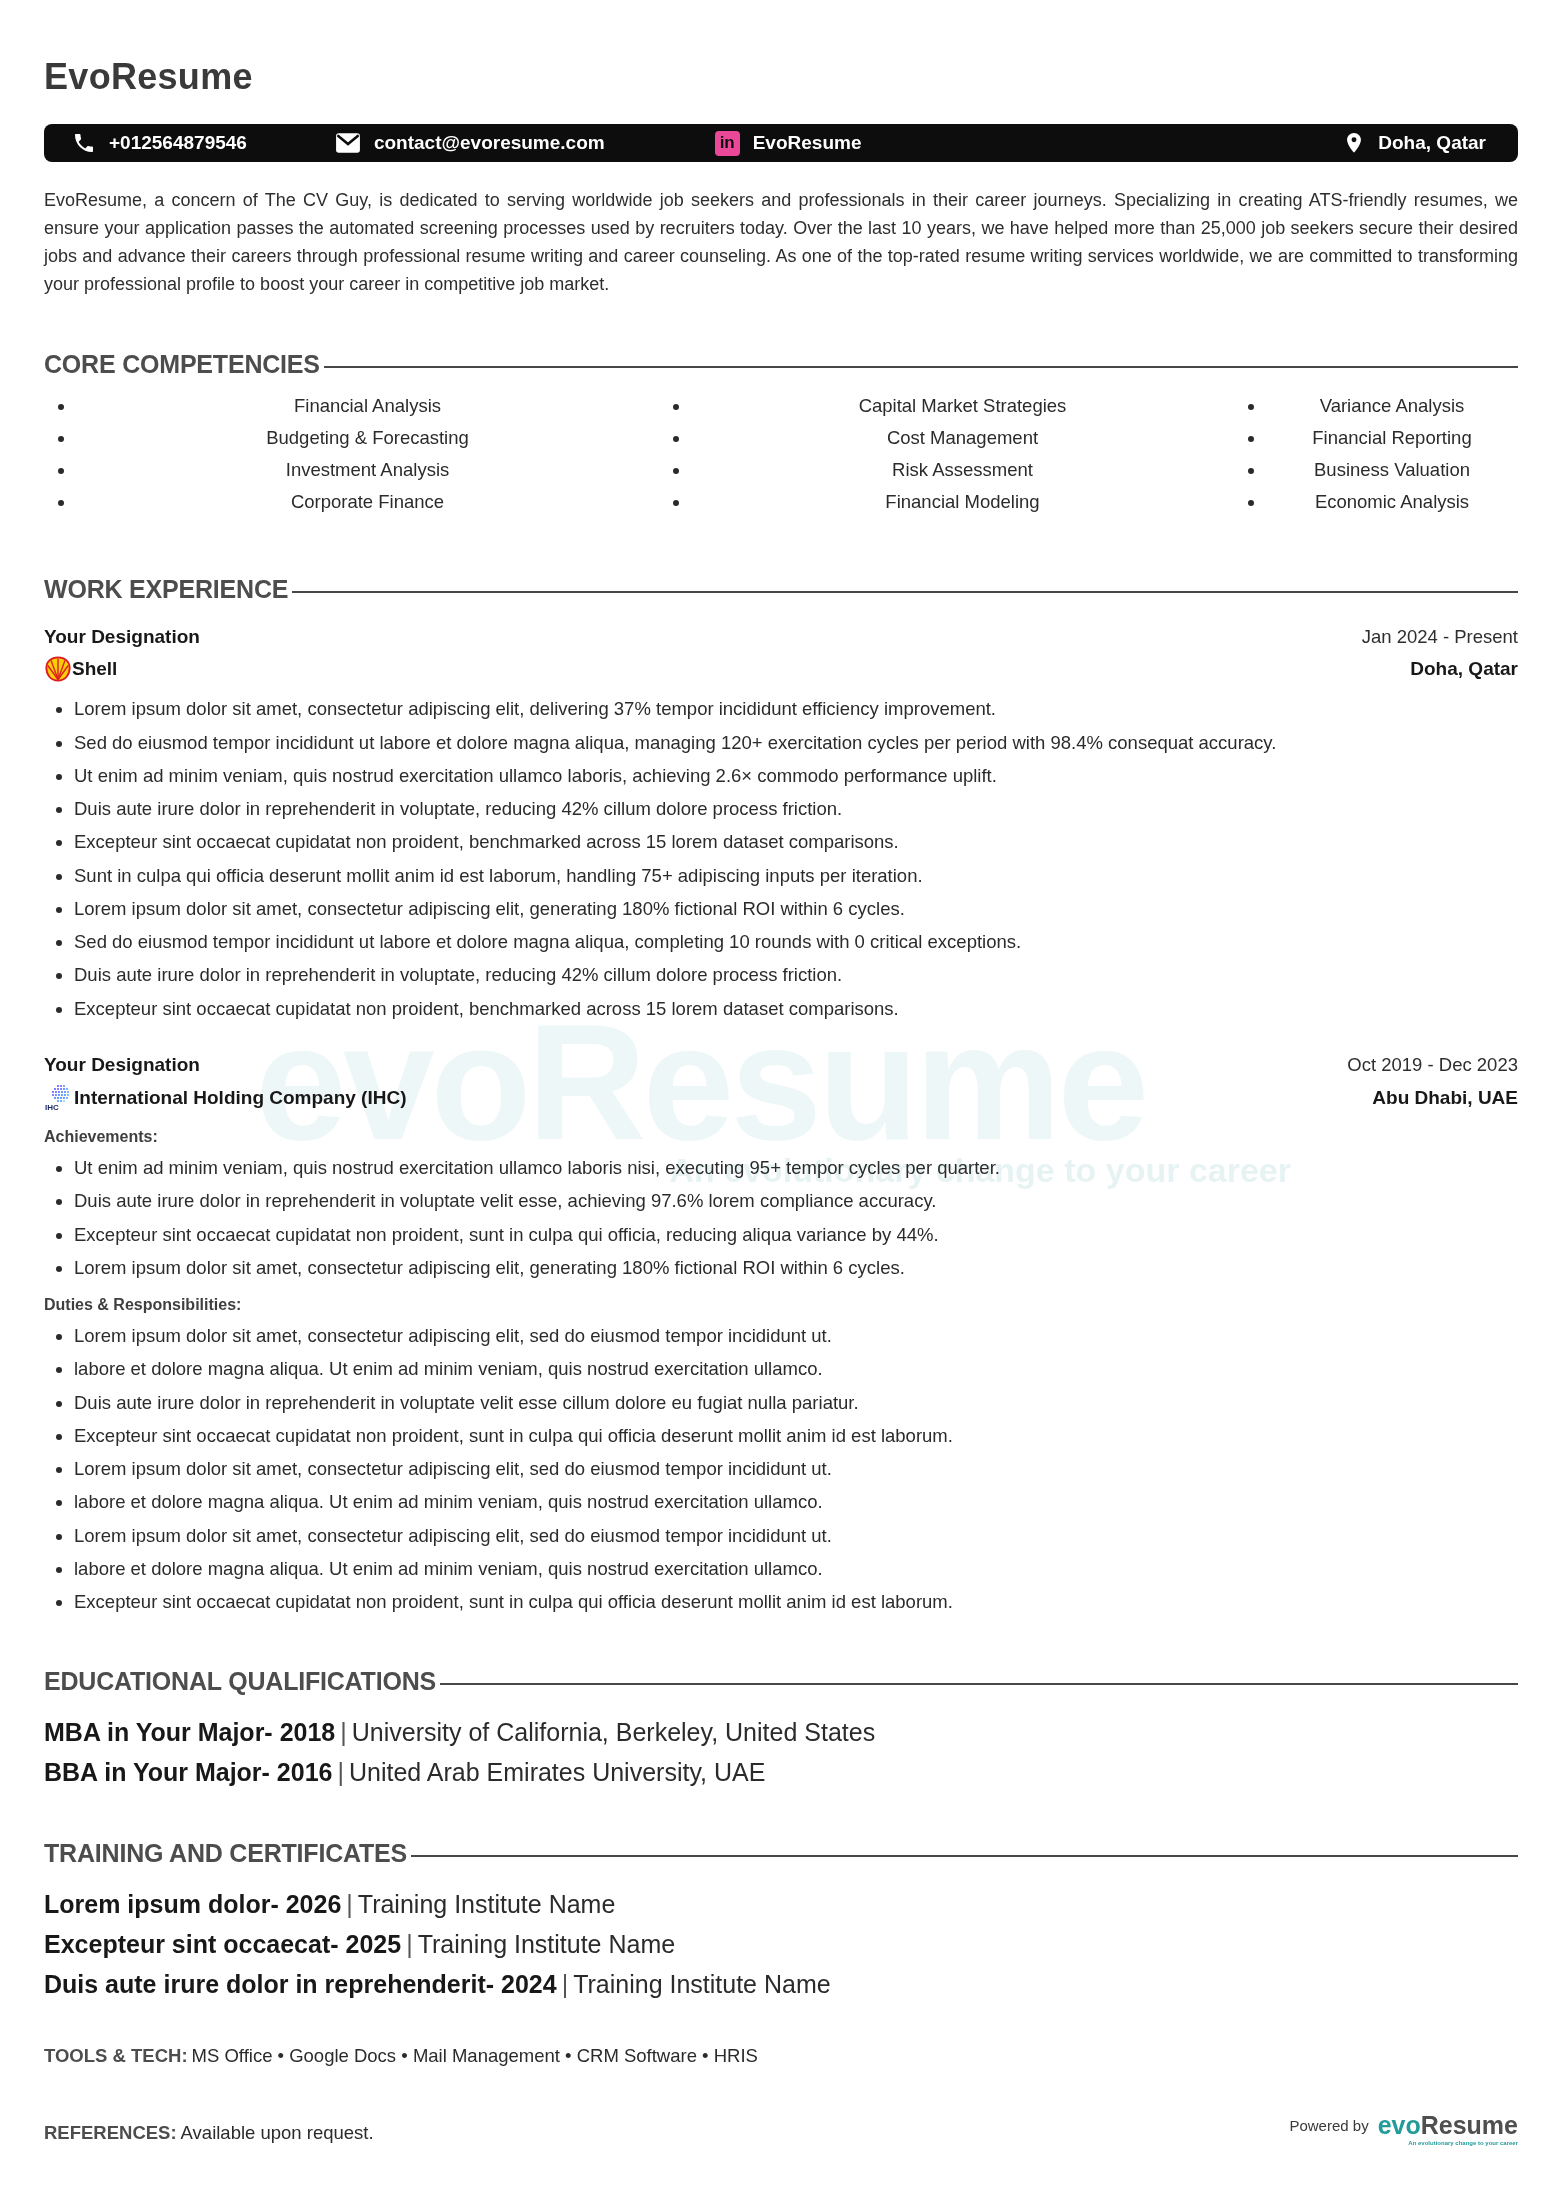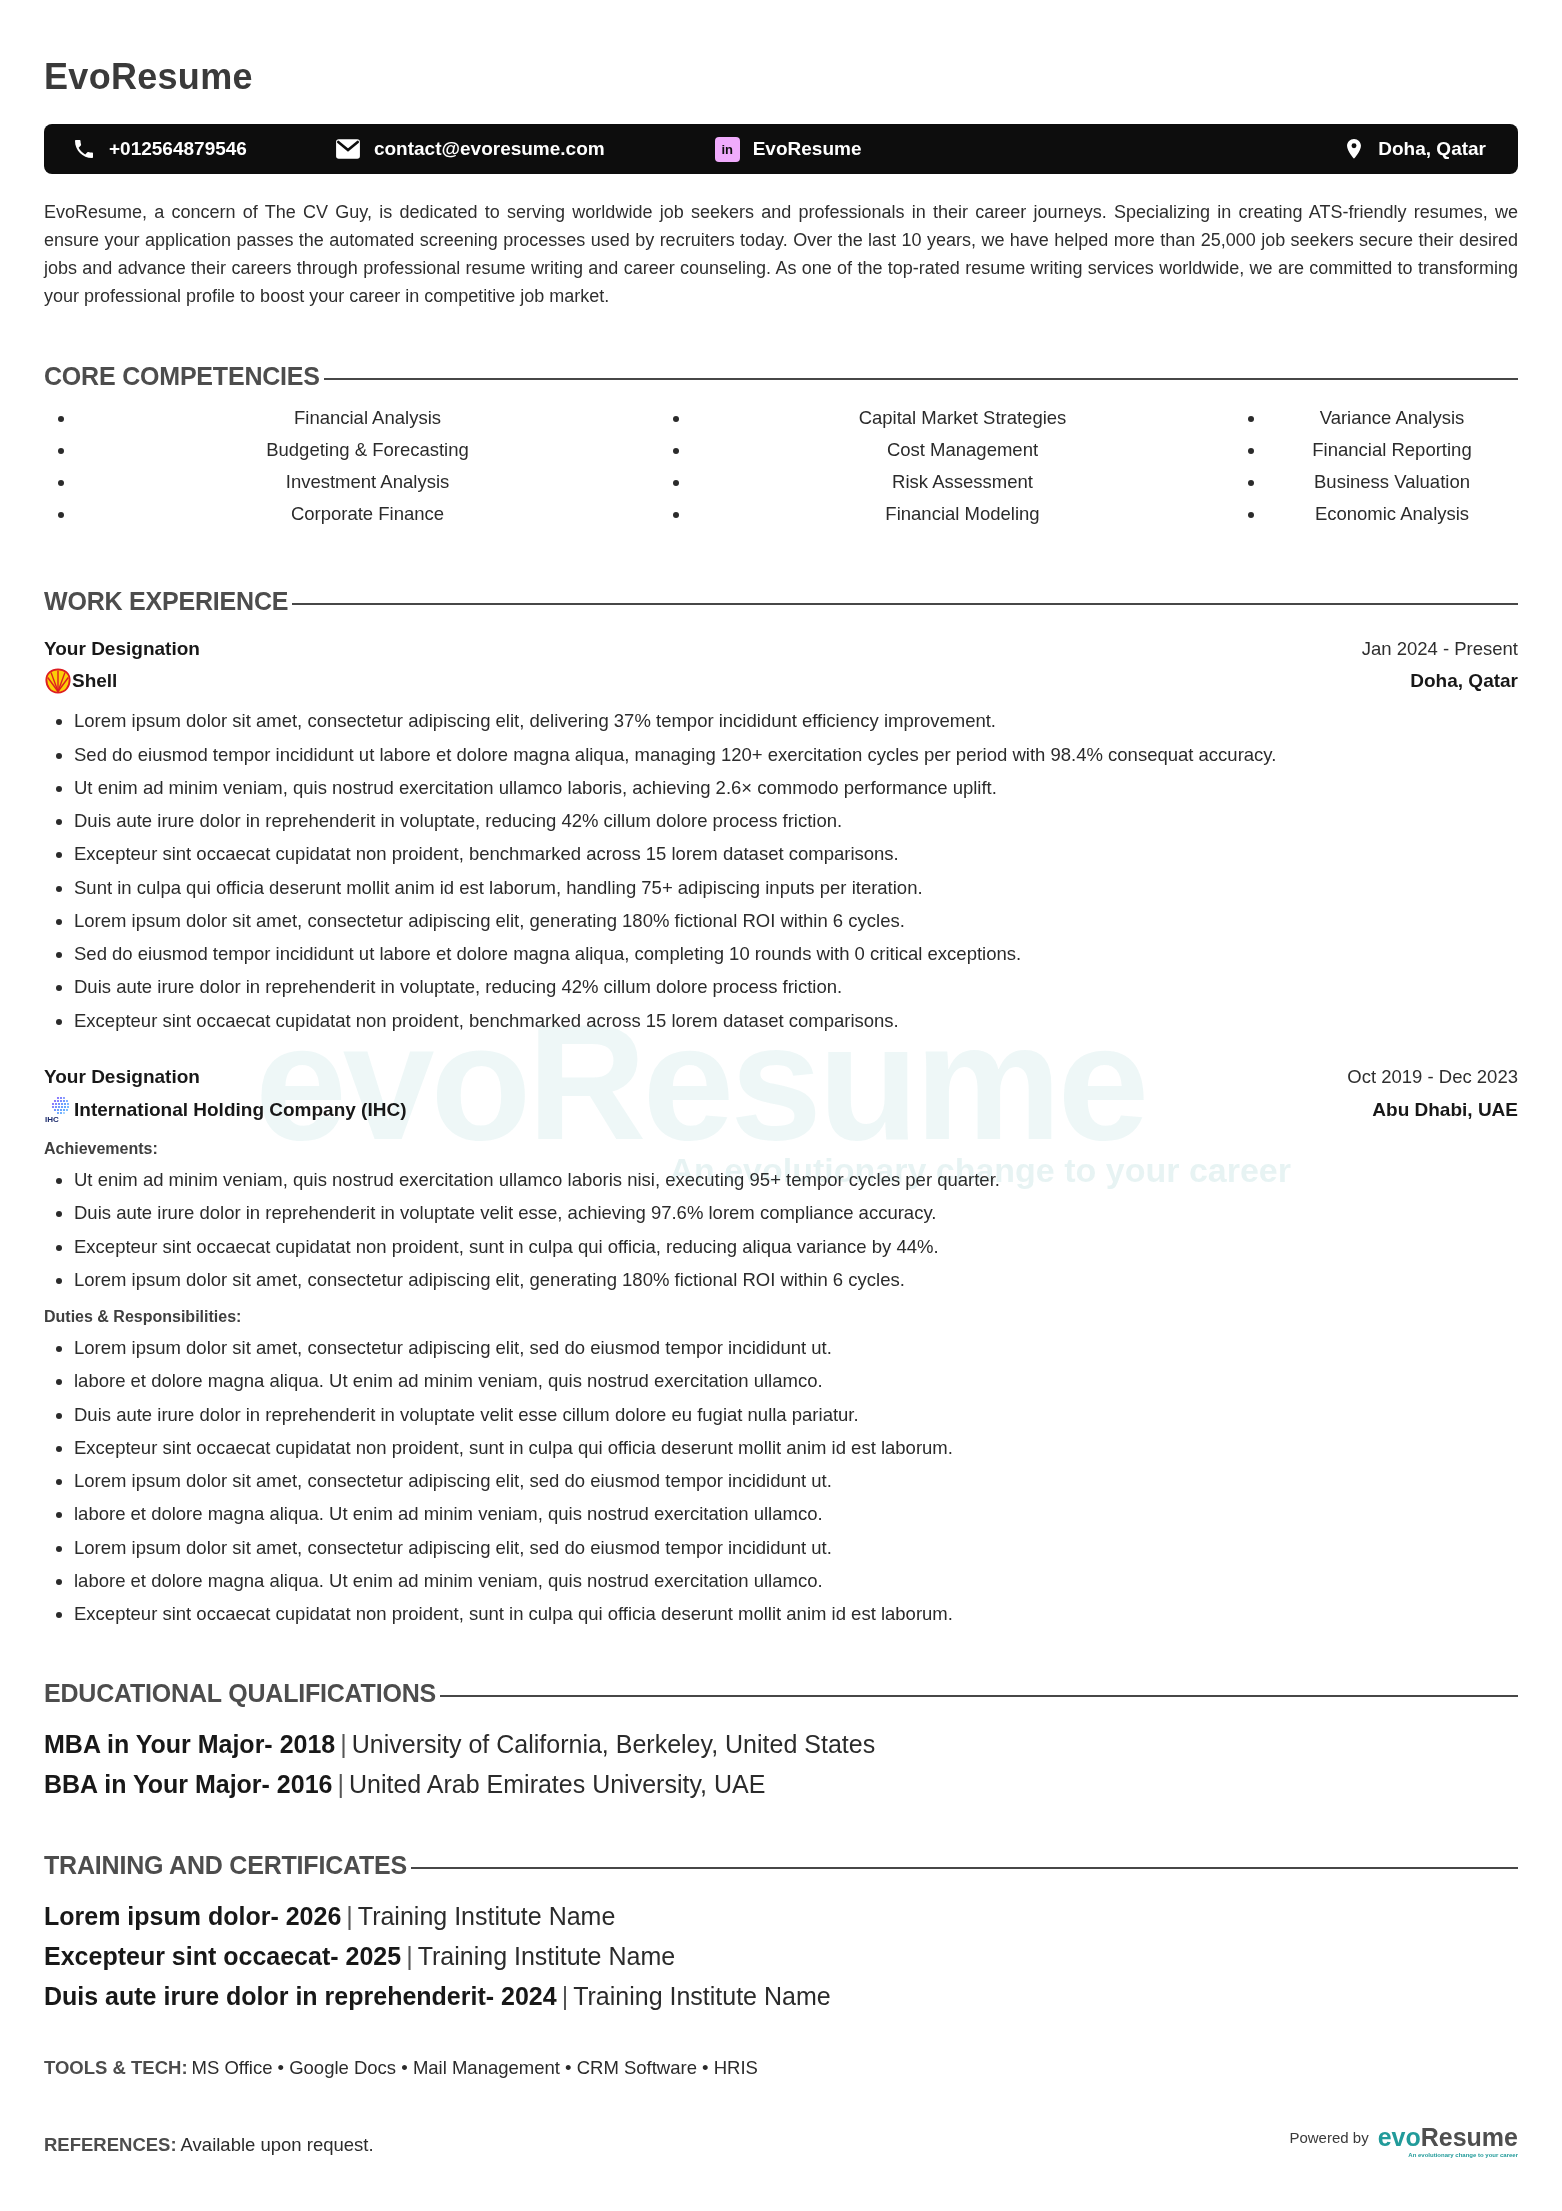--- a/index.html
+++ b/index.html
@@ -8,32 +8,32 @@
     font-family:"Liberation Sans", sans-serif; color:#2e2e2e;
     position:relative; overflow:hidden;
   }
   .content { position:relative; z-index:1; padding:56px 44px 0 44px; }
 
   
   .page-title { font-size:36px; font-weight:bold; color:#3a3a3a; margin:0 0 26px 0; letter-spacing:0.3px; }
 
   
   .topbar {
-    background:#0d0d0d; border-radius:8px; height:50px;
+    background:#0d0d0d; border-radius:8px; height:38px;
     display:flex; align-items:center; color:#ffffff;
     font-weight:bold; font-size:19px; padding:0 32px 0 28px;
   }
   .contact { display:flex; align-items:center; gap:13px; white-space:nowrap; }
   .c-email { margin-left:88px; }
   .c-linkedin { margin-left:110px; }
   .c-location { margin-left:auto; }
   .li-badge {
-    background:#f0abfc; color:#0d0d0d; border-radius:4px;
+    background:#ec4899; color:#0d0d0d; border-radius:4px;
     width:25px; height:25px; display:inline-flex; align-items:center; justify-content:center;
-    font-size:13px; font-weight:bold;
+    font-size:17px; font-weight:bold;
   }
 
   
   .summary { font-size:18px; line-height:1.56; text-align:justify; margin:24px 0 0 0; }
 
   
   .sec-head { display:flex; align-items:center; gap:4px; margin-top:52px;text-align:right; }
   .sec-title { font-size:25px; font-weight:bold; color:#4d4d4d; letter-spacing:-0.2px; white-space:nowrap; }
   .sec-line { flex:1; height:2px; background:#474747; margin-top:5px; }
 

